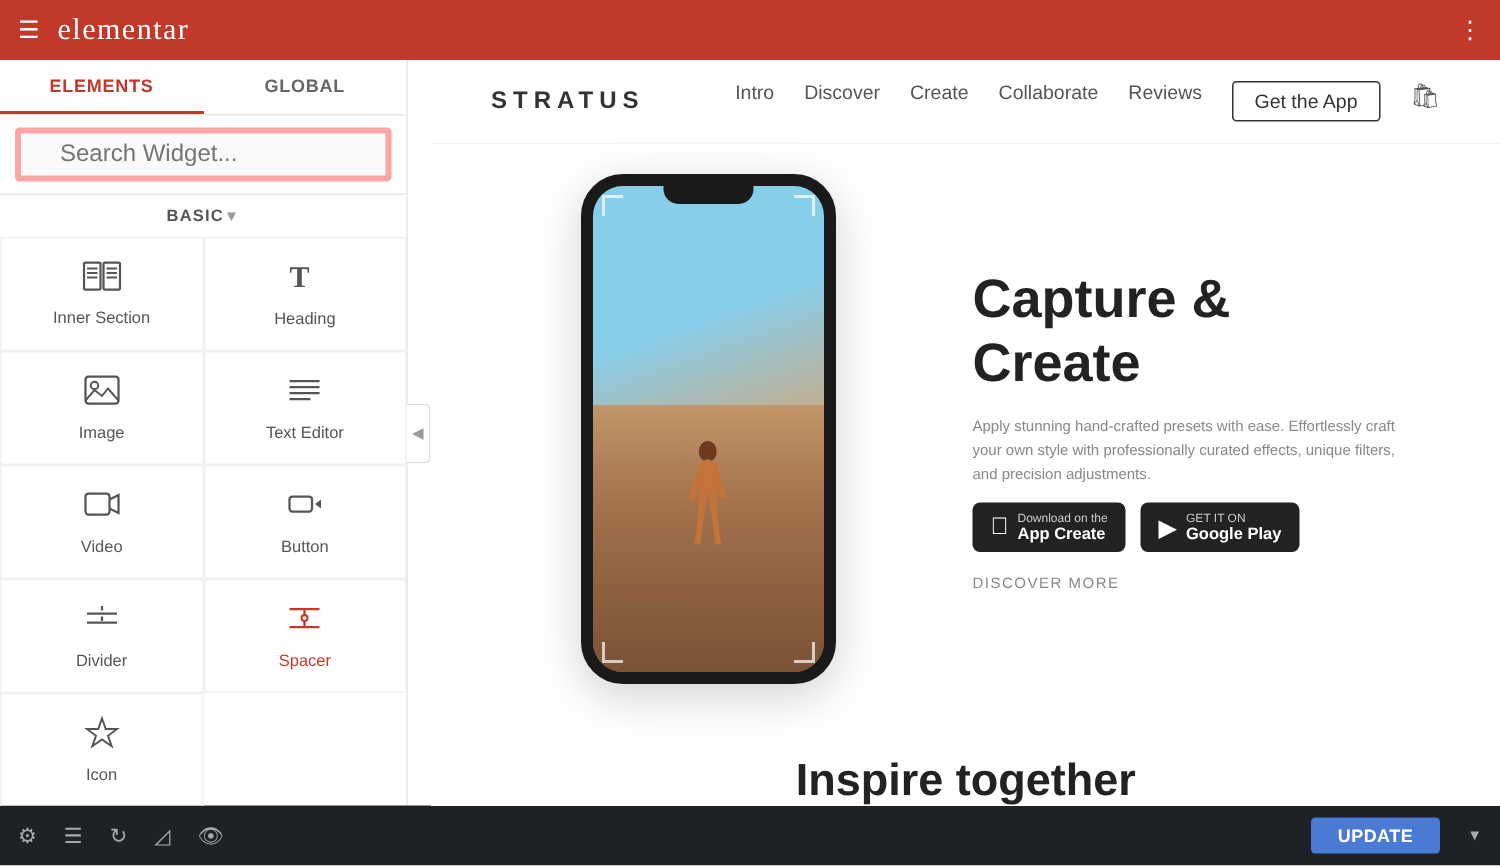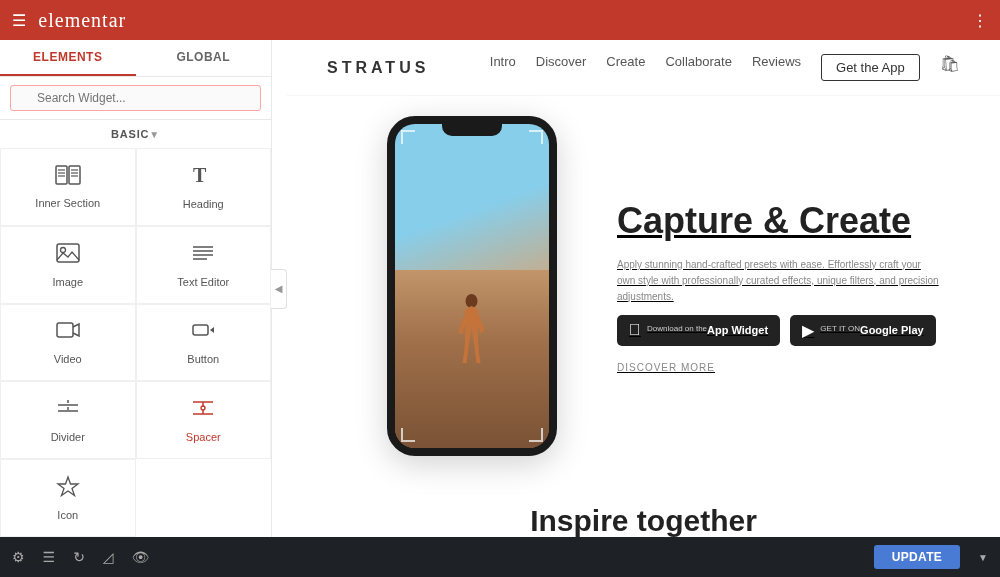--- a/index.html
+++ b/index.html
@@ -61,24 +61,24 @@
       color: #c0392b;
       border-bottom: 2px solid #c0392b;
     }
 
     .search-box {
       padding: 8px 10px;
       border-bottom: 1px solid #e8e8e8;
     }
     .search-input {
       width: 100%;
-      border: 1px solid #fca5a5;
+      border: 4px solid #fca5a5;
       border-radius: 3px;
       padding: 5px 8px 5px 26px;
-      font-size: 12px;
+      font-size: 16px;
       color: #999;
       outline: none;
       background: #fafafa;
       position: relative;
     }
     .search-wrapper {
       position: relative;
     }
     .search-icon-inner {
       position: absolute;
@@ -199,23 +199,22 @@
       color: #333;
       cursor: pointer;
     }
     .nav-cart { font-size: 16px; color: #555; cursor: pointer; }
 
     
     .hero-section {
       display: flex;
       align-items: center;
       padding: 20px 60px 20px 100px;
-      gap: 60px;
+      gap: 91px;
       background: #fff;
-      text-decoration: underline;
     }
 
     
     .phone-mockup {
       width: 170px;
       height: 340px;
       border: 8px solid #1a1a1a;
       border-radius: 28px;
       background: #222;
       position: relative;
@@ -295,21 +294,21 @@
       color: #fff;
       border-radius: 5px;
       padding: 6px 12px;
       display: flex;
       align-items: center;
       gap: 6px;
       cursor: pointer;
       text-decoration: none;
     }
     .store-btn-icon { font-size: 16px; }
-    .store-btn-text { display: flex; flex-direction: row; }
+    .store-btn-text { display: flex; flex-direction: column; }
     .store-btn-line1 { font-size: 8px; color: #ccc; }
     .store-btn-line2 { font-size: 11px; font-weight: 600; color: #fff; }
     .discover-more {
       font-size: 10px;
       color: #888;
       letter-spacing: 1px;
       text-transform: uppercase;
       cursor: pointer;
     }
 
@@ -535,21 +534,21 @@
         <div class="hero-text">
           <h1 class="hero-title">Capture &amp; Create</h1>
           <p class="hero-subtitle">Apply stunning hand-crafted presets with ease. Effortlessly craft your own style with professionally curated effects, unique filters, and precision adjustments.</p>
 
           <div class="store-buttons">
 
             <div class="store-btn">
               <span class="store-btn-icon"></span>
               <div class="store-btn-text">
                 <span class="store-btn-line1">Download on the</span>
-                <span class="store-btn-line2">App Widget</span>
+                <span class="store-btn-line2">App Create</span>
               </div>
             </div>
 
             <div class="store-btn">
               <span class="store-btn-icon">▶</span>
               <div class="store-btn-text">
                 <span class="store-btn-line1">GET IT ON</span>
                 <span class="store-btn-line2">Google Play</span>
               </div>
             </div>

